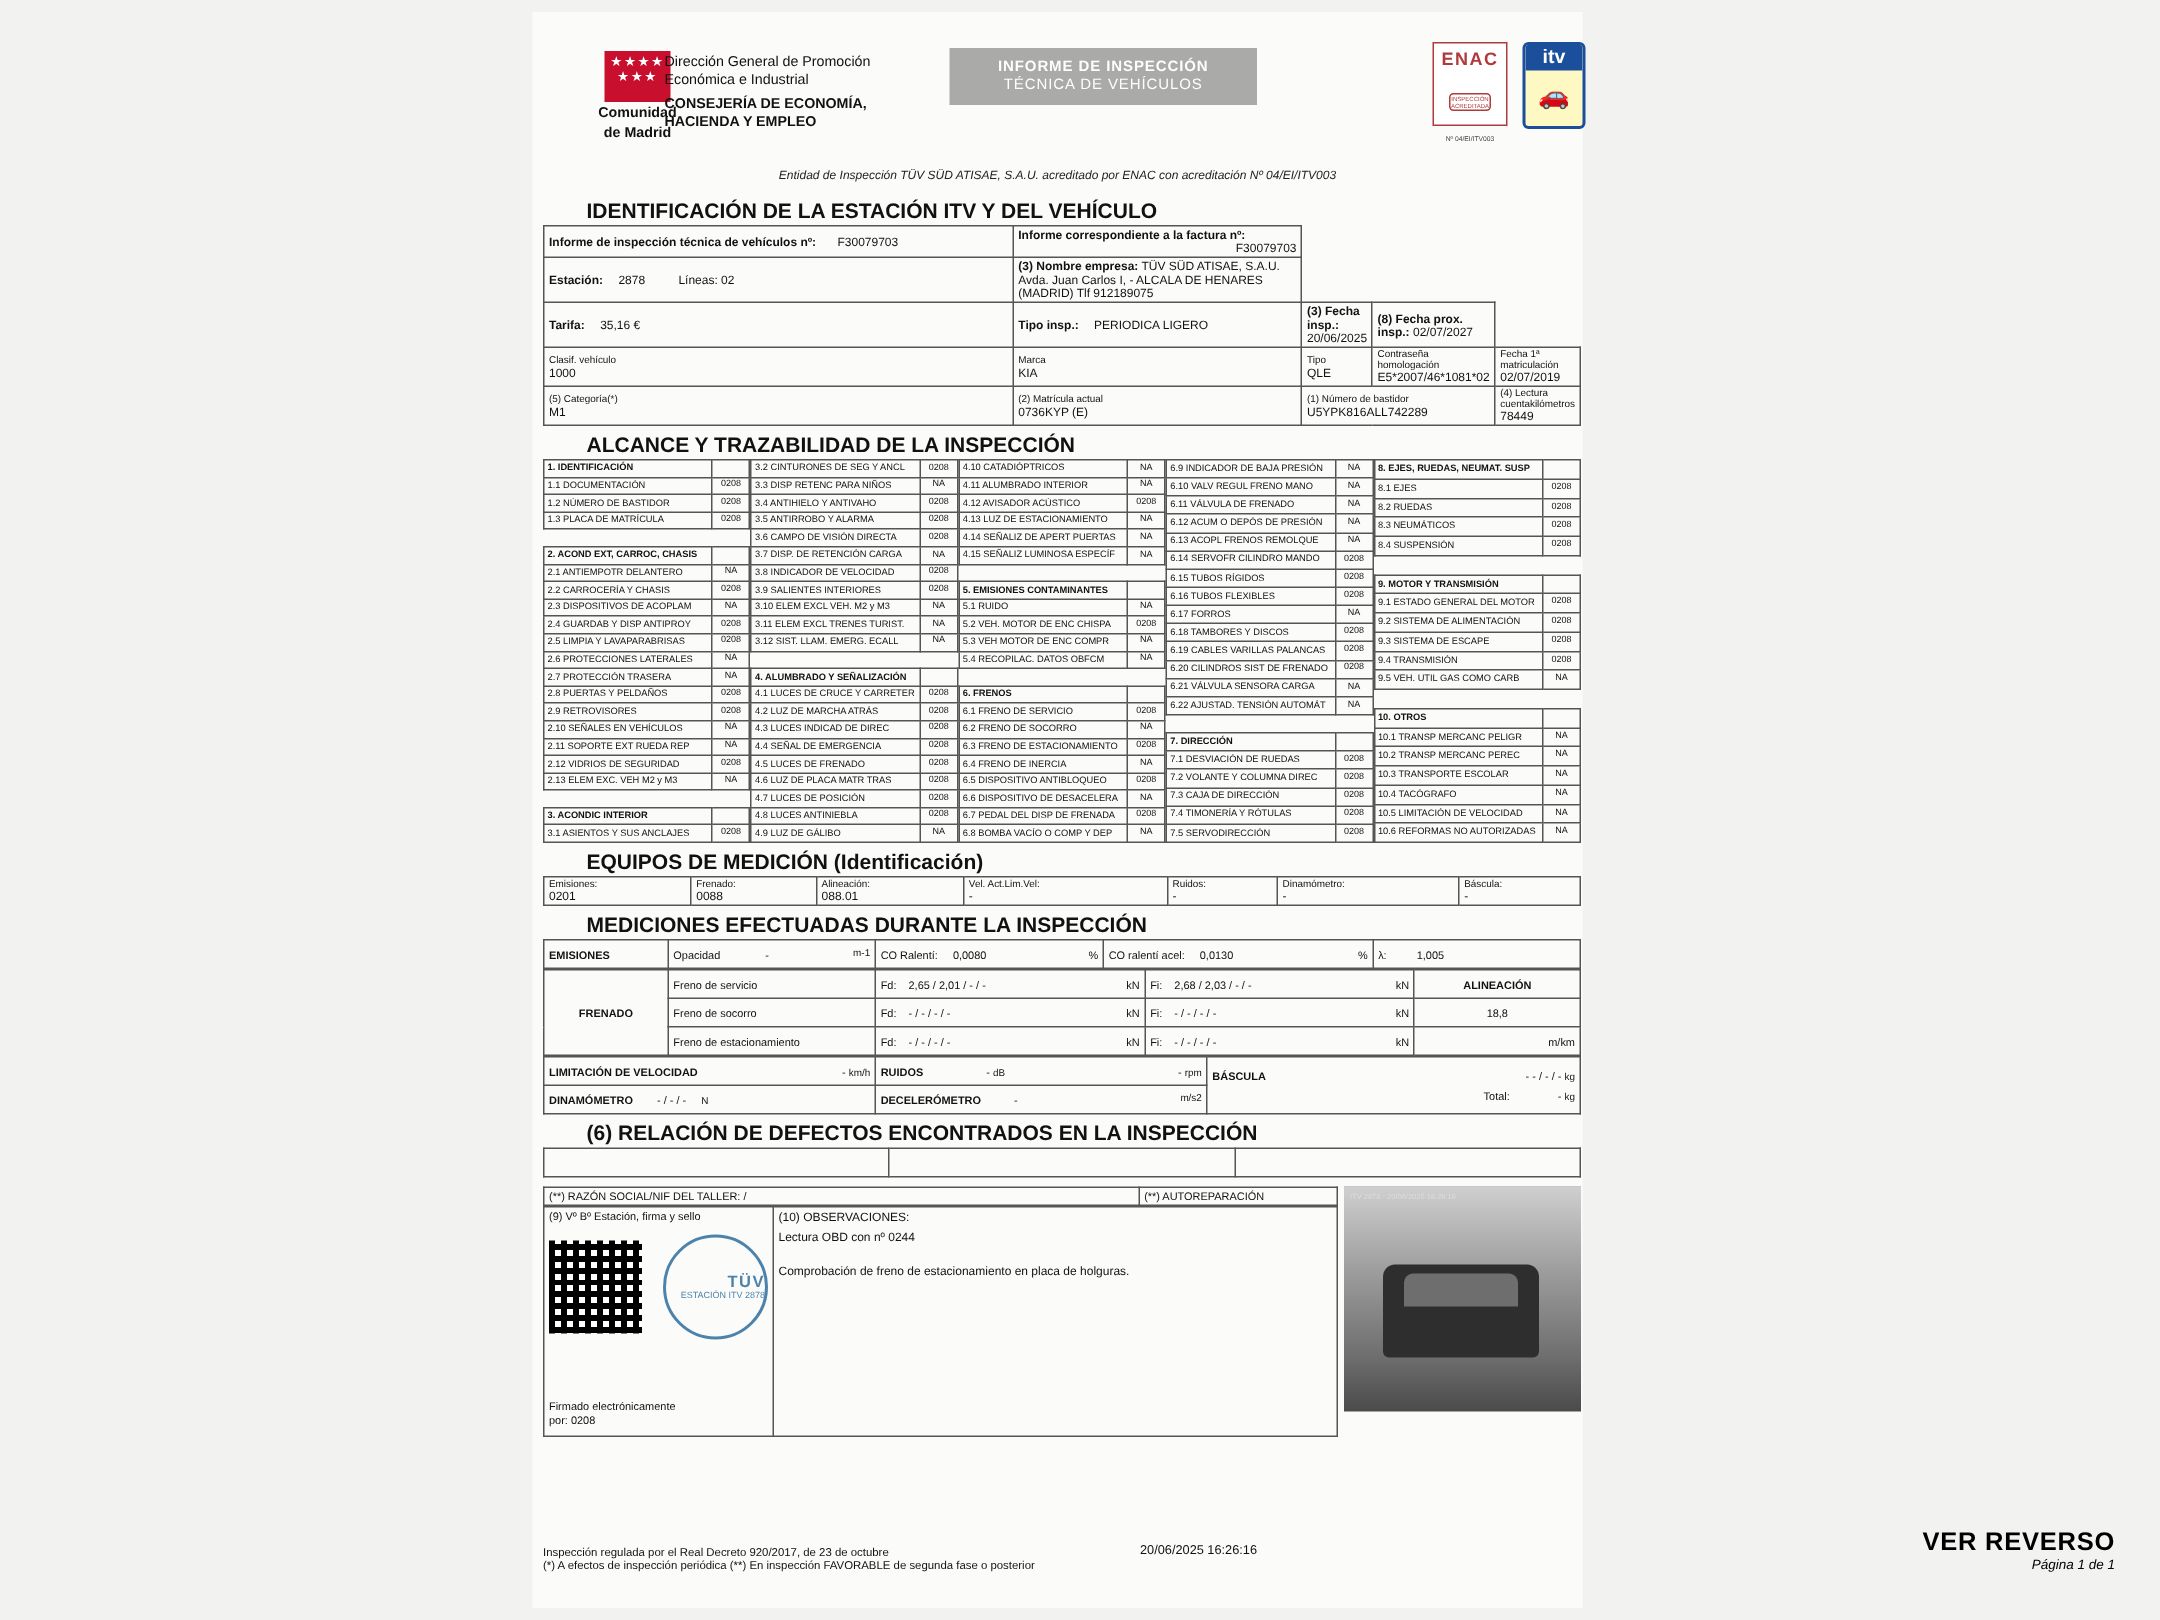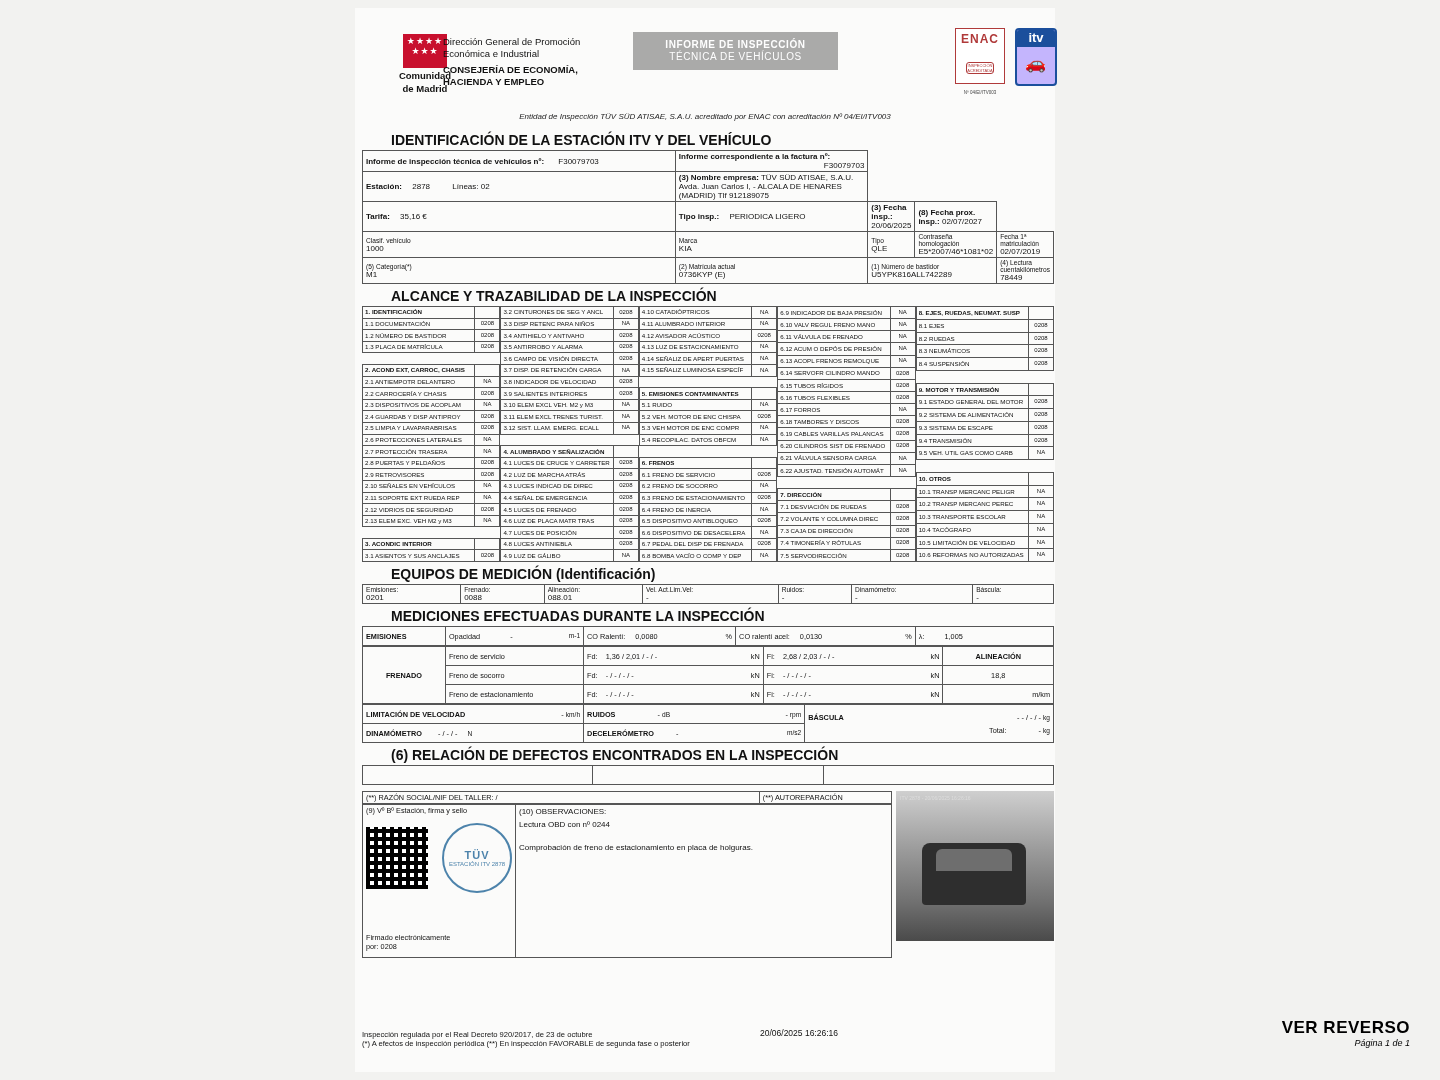--- a/index.html
+++ b/index.html
@@ -29,21 +29,21 @@
   .enac{
     position:absolute;left:600px;top:8px;width:48px;height:54px;border:1px solid #b03a3a;
     background:#fff;display:flex;flex-direction:column;align-items:center;justify-content:flex-start;gap:14px;
   }
   .enac-top{font-size:12px;font-weight:bold;color:#b03a3a;letter-spacing:1px;margin-top:3px;}
   .enac-sub{font-size:4.5px;color:#444;text-align:center;line-height:1.25;margin-top:2px;}
   .enac-seal{width:26px;height:20px;border:1px solid #b03a3a;border-radius:3px;margin-top:2px;
     font-size:4px;color:#b03a3a;display:flex;align-items:center;justify-content:center;text-align:center;}
   .itv{
     position:absolute;left:660px;top:8px;width:38px;height:54px;border:2px solid #1b4f9c;border-radius:4px;
-    background:#c4b5fd;overflow:hidden;
+    background:#fef9c3;overflow:hidden;
   }
   .itv-top{background:#1b4f9c;color:#fff;font-size:13px;font-weight:bold;text-align:center;line-height:16px;height:17px;}
   .itv-car{font-size:17px;color:#1b4f9c;text-align:center;line-height:34px;}
   .entidad{
     position:absolute;left:355px;top:112px;width:700px;text-align:center;font-size:8px;color:#222;font-style:italic;
   }
   
   .doc{position:absolute;left:362px;top:128px;width:692px;color:#111;}
   .sec-title{font-size:14px;font-weight:bold;margin:4px 0 2px 0;padding-left:29px;}
   table{border-collapse:collapse;width:100%;}
@@ -77,21 +77,21 @@
     position:relative;
   }
   .car-shape{position:absolute;left:26px;top:52px;width:104px;height:62px;background:#2e2e2e;border-radius:8px 8px 4px 4px;}
   .car-win{position:absolute;left:40px;top:58px;width:76px;height:22px;background:#6e6e6e;border-radius:6px 6px 0 0;}
   .qr{width:62px;height:62px;background:
      repeating-linear-gradient(90deg,#000 0 4px,#fff 4px 8px),
      repeating-linear-gradient(0deg,#000 0 4px,transparent 4px 8px);
      background-blend-mode:multiply;}
   .stamp{
     width:66px;height:66px;border:2px solid #2f6f9e;border-radius:50%;
-    display:flex;align-items:center;justify-content:center;flex-direction:column;
+    display:flex;align-items:flex-end;justify-content:center;flex-direction:column;
     color:#2f6f9e;font-size:6px;text-align:center;line-height:1.1;opacity:.85;
   }
   .stamp .tuv{font-size:11px;font-weight:bold;letter-spacing:1px;}
   .sig-row{display:flex;align-items:center;gap:14px;margin-top:8px;}
   .obs{font-size:8px;line-height:1.6;}
 </style>
 </head>
 <body>
 
 <div class="page">
@@ -731,21 +731,21 @@
       </tr>
     </tbody>
       </table>
     <table class="meas">
       <tbody>
           <tr>
         <td rowspan="3" style="width:12%" class="lbl c">FRENADO</td>
         <td style="width:20%">Freno de servicio</td>
         <td style="width:26%">
           <span>Fd:</span>
-          <span style="margin-left:6px">1,36   /  2,01   /  -      /  -</span>
+          <span style="margin-left:6px">2,65   /  2,01   /  -      /  -</span>
           <span style="float:right">kN</span>
         </td>
         <td style="width:26%">
           <span>Fi:</span>
           <span style="margin-left:6px">2,68  /  2,03   /   -      /  -</span>
           <span style="float:right">kN</span>
         </td>
         <td class="c lbl">ALINEACIÓN</td>
       </tr>
       <tr>

